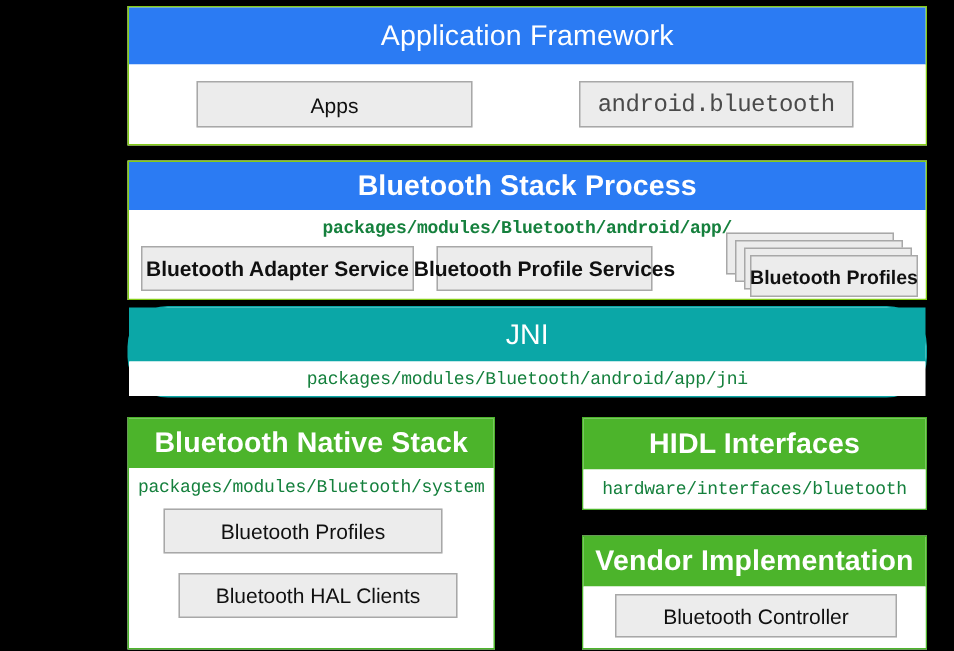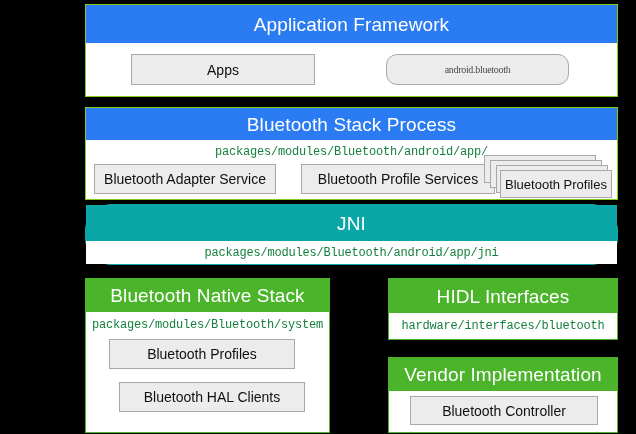--- a/index.html
+++ b/index.html
@@ -41,21 +41,21 @@
     text-align: center;
     font-size: 19px;
     line-height: 1.0;
     letter-spacing: 0.1px;
     display: flex;
     align-items: center;
     justify-content: center;
   }
   .hdr-blue  { background: #2b7bf3; }
   .hdr-teal  { background: #0ba7a7; }
-  .hdr-green { background: #4cb42b; }
+  .hdr-green { background: #4cb42b; font-weight: bold; }
 
   .panel-body {
     box-sizing: border-box;
     background: #ffffff;
     width: 100%;
     position: relative;
   }
 
   .path-label {
     font-family: "Liberation Mono", "DejaVu Sans Mono", monospace;
@@ -74,41 +74,40 @@
     border: 1px solid #a8a8a8;
     display: flex;
     align-items: center;
     justify-content: center;
     font-size: 14px;
     color: #101010;
     text-align: center;
     white-space: nowrap;
   }
   .box.mono {
-    font-family: Liberation Serif, serif;
-    font-size: 10px;
+    font-family: Liberation Mono, monospace;
+    font-size: 16px;
     color: #4a4a4a;
     letter-spacing: -0.3px;
-    border-radius: 11px;
   }
 
   
   #app-framework { left: 85px; top: 4px; width: 533px; height: 93px; }
   #app-framework .panel-header { height: 38px; }
   #app-framework .panel-body { height: 53px; }
   #box-apps { position: absolute; left: 45px; top: 11px; width: 184px; height: 31px; }
   #box-android-bluetooth { position: absolute; left: 300px; top: 11px; width: 183px; height: 31px; }
 
   
-  #bt-stack-process { left: 85px; top: 107px; width: 533px; height: 93px; }
+  #bt-stack-process { left: 85px; top: 107px; width: 533px; height: 93px; font-weight: bold; }
   #bt-stack-process .panel-header { height: 32px; }
   #bt-stack-process .panel-body { height: 59px; }
   #bt-stack-path { position: absolute; left: 0; top: 5px; }
   #box-adapter-service { position: absolute; left: 8px; top: 24px; width: 182px; height: 30px; }
-  #box-profile-services { position: absolute; left: 205px; top: 24px; width: 194px; height: 30px; margin-left: 10px; }
+  #box-profile-services { position: absolute; left: 205px; top: 24px; width: 144px; height: 30px; }
 
   
   #profiles-stack {
     position: absolute;
     left: 398px;
     top: 15px;
     width: 128px;
     height: 43px;
   }
   .stack-card {

